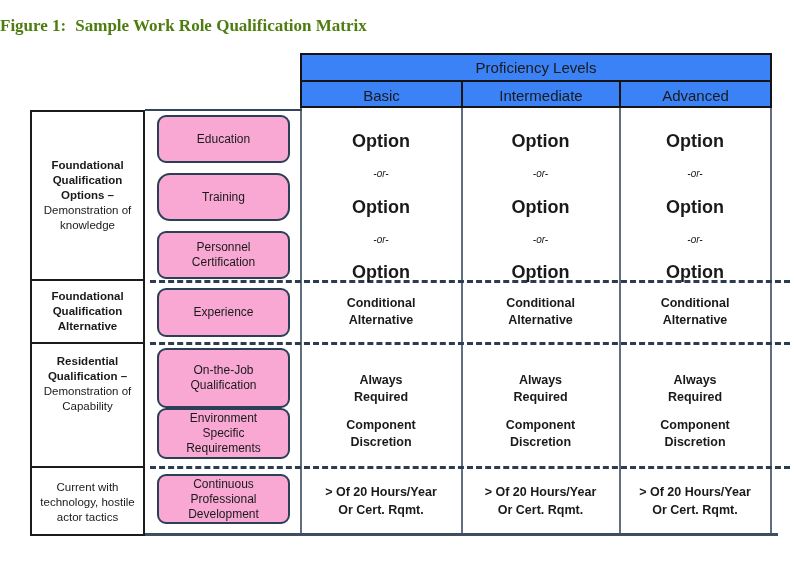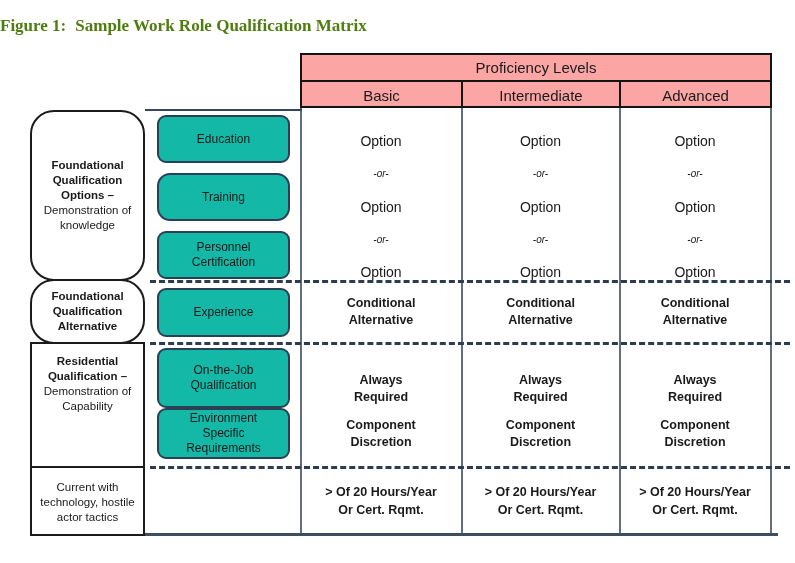--- a/index.html
+++ b/index.html
@@ -6,21 +6,21 @@
   #page{position:relative;width:795px;height:563px;background:#fff;overflow:hidden;
         font-family:"Liberation Sans",sans-serif;color:#1a1a1a;}
 
   
   #fig-title{position:absolute;top:16px;left:0;width:100%;
              font-family:"Liberation Serif",serif;font-weight:bold;font-size:17px;color:#4d7c0f;}
   #fig-title .gap{display:inline-block;width:9px;}
 
   
   #header-box{position:absolute;left:300px;top:53px;width:472px;height:55px;
-              border:2px solid #141414;box-sizing:border-box;background:#fca5a5;}
+              border:2px solid #141414;box-sizing:border-box;background:#3b82f6;}
   #header-group{height:25px;border-bottom:2px solid #141414;display:flex;align-items:center;
                 justify-content:center;font-size:15px;}
   #header-levels{display:flex;height:26px;}
   .level-cell{display:flex;align-items:center;justify-content:center;font-size:15px;flex:1;}
   .level-cell.mid,.level-cell.adv{border-left:2px solid #141414;}
   .level-cell.basic{flex:0 0 159px;}
   .level-cell.mid{flex:0 0 156px;}
 
   
   .vline{position:absolute;top:108px;height:428px;width:2px;background:#5f6f80;}
@@ -30,49 +30,49 @@
   
   .dash{position:absolute;left:150px;width:640px;height:0;border-top:3px dashed #2c3b4f;}
 
   
   #bottom-rule{position:absolute;left:30px;top:533px;width:748px;height:0;border-top:3px solid #3e4e61;}
 
   
   .group-box{position:absolute;left:30px;width:115px;border:2px solid #1b1b1b;background:#fff;
              box-sizing:border-box;display:flex;flex-direction:column;align-items:center;
              text-align:center;font-size:11.5px;line-height:15px;padding:3px 4px;}
-  .group-box.center{justify-content:center;border-radius:24px;}
+  .group-box.center{justify-content:center;}
   .group-box b{font-weight:bold;}
   #group-1{top:110px;height:171px;}
   #group-2{top:279px;height:65px;}
   #group-3{top:342px;height:126px;padding-top:10px;}
   #group-4{top:466px;height:70px;padding-top:12px;}
 
   
   .method-box{position:absolute;left:157px;width:133px;border:2px solid #2b3f55;border-radius:9px;
-              background:#14b8a6;box-sizing:border-box;display:flex;align-items:center;justify-content:center;
+              background:#f9a8d4;box-sizing:border-box;display:flex;align-items:center;justify-content:center;
               text-align:center;font-size:12px;line-height:15px;white-space:pre-line;}
   #box-education{top:115px;height:48px;}
   #box-training{top:173px;height:48px;border-radius:13px;}
   #box-personnel{top:231px;height:48px;}
   #box-experience{top:288px;height:49px;}
   #box-otj{top:348px;height:60px;}
   #box-env{top:408px;height:51px;}
   #box-cpd{top:474px;height:50px;}
 
   
   .prof-col{position:absolute;top:108px;height:428px;}
   #col-basic{left:302px;width:158px;}
   #col-intermediate{left:463px;width:155px;}
   #col-advanced{left:621px;width:148px;}
 
   .cell{position:absolute;left:0;right:0;display:flex;align-items:center;justify-content:center;
         text-align:center;font-weight:bold;font-size:12.5px;line-height:17px;white-space:pre-line;}
   .options-cell{top:26px;height:146px;flex-direction:column;justify-content:space-between;}
-  .options-cell .opt{font-weight:normal;font-size:14px;line-height:15px;}
+  .options-cell .opt{font-weight:bold;font-size:18px;line-height:15px;}
   .options-cell .or{font-weight:normal;font-style:italic;font-size:10px;line-height:12px;color:#222;}
   .conditional-cell{top:173px;height:62px;}
   .always-cell{top:256px;height:50px;}
   .component-cell{top:300px;height:52px;}
   .cpd-cell{top:360px;height:66px;line-height:18px;}
 </style>
 </head>
 <body>
 
 <div id="page">
@@ -117,20 +117,23 @@
   <div id="box-education" class="method-box">Education</div>
   <div id="box-training" class="method-box">Training</div>
   <div id="box-personnel" class="method-box">Personnel
 Certification</div>
   <div id="box-experience" class="method-box">Experience</div>
   <div id="box-otj" class="method-box">On-the-Job
 Qualification</div>
   <div id="box-env" class="method-box">Environment
 Specific
 Requirements</div>
+  <div id="box-cpd" class="method-box">Continuous
+Professional
+Development</div>
 
   <div id="col-basic" class="prof-col">
     <div class="cell options-cell">
       <span class="opt">Option</span>
       <span class="or">-or-</span>
       <span class="opt">Option</span>
       <span class="or">-or-</span>
       <span class="opt">Option</span>
     </div>
     <div class="cell conditional-cell">Conditional

